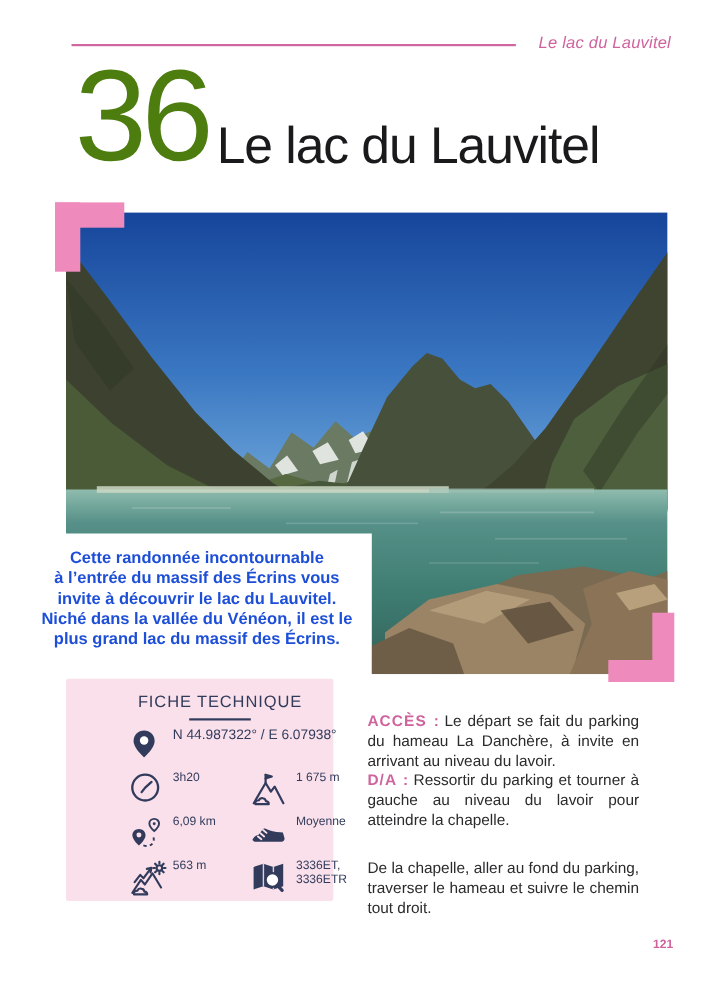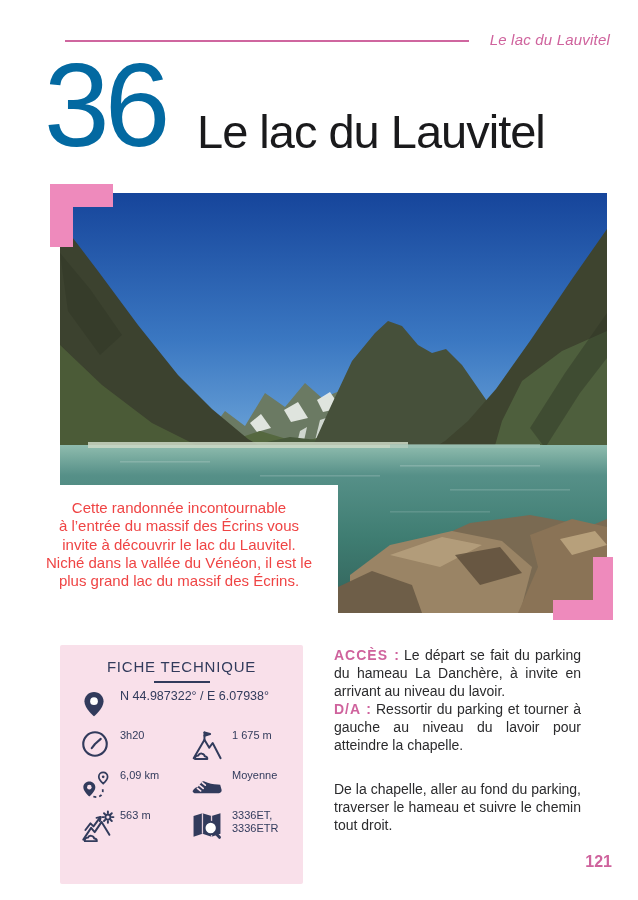--- a/index.html
+++ b/index.html
@@ -6,62 +6,62 @@
   html,body { width:638px; height:900px; background:#ffffff; overflow:hidden;
               font-family:"Liberation Sans", sans-serif; }
   .page { position:relative; width:638px; height:900px; background:#fff; }
 
   
   .header-rule { position:absolute; left:65px; top:40px; width:404px; height:2px; background:#cf669f; }
   .running-title { position:absolute; right:28px; top:31px; font-size:15px; font-style:italic;
                    font-weight:500; color:#cf639d; letter-spacing:.2px; }
 
   
-  .hike-number { position:absolute; left:44px; top:46px; font-size:118px; line-height:1;
-                 font-weight:500; color:#0369a1; letter-spacing:-5px; }
+  .hike-number { position:absolute; left:68px; top:46px; font-size:118px; line-height:1;
+                 font-weight:500; color:#4d7c0f; letter-spacing:-5px; }
   .hike-title  { position:absolute; left:197px; top:106px; font-size:47px; line-height:1.1;
                  font-weight:400; color:#1a1a1c; letter-spacing:-1px; }
 
   
   .photo { position:absolute; left:60px; top:193px; width:547px; height:420px; }
   .photo svg { display:block; width:547px; height:420px; }
 
   .corner { position:absolute; background:#ee8abc; }
   .c-tl-h { left:50px; top:184px; width:63px; height:23px; }
   .c-tl-v { left:50px; top:184px; width:23px; height:63px; }
   .c-br-h { left:553px; top:600px; width:59px; height:20px; }
   .c-br-v { left:593px; top:557px; width:20px; height:63px; }
 
   
   .intro { position:absolute; left:28px; top:499px; width:302px; text-align:center;
-           font-size:15px; line-height:1.22; font-weight:normal; color:#ef4444; white-space:pre-line; }
-
-  
-  .fiche { position:absolute; left:60px; top:645px; width:243px; height:239px;
-           background:#f9e0ea; border-radius:2px; padding-top:13px; }
+           font-size:15px; line-height:1.22; font-weight:bold; color:#1d4ed8; white-space:pre-line; }
+
+  
+  .fiche { position:absolute; left:60px; top:617px; width:243px; height:202px;
+           background:#f9e0ea; border-radius:2px; padding-top:13px;padding-left:37px; }
   .fiche-title { text-align:center; font-size:15px; letter-spacing:.8px; color:#323b5c; font-weight:400; }
   .fiche-underline { width:56px; height:2px; background:#323b5c; margin:6px auto 0 auto; }
   .fiche-grid { display:grid; grid-template-columns:40px 70px 42px auto; align-items:center;
                 padding:6px 6px 0 20px; }
   .fiche-grid .cell { display:flex; height:40px; }
   .fiche-grid .icell { justify-content:flex-start; }
   .fiche-grid .span3 { grid-column:2 / 5; }
   .flabel { font-size:11px; color:#323b5c; line-height:1.15; white-space:pre-line; }
   .fcoord { font-size:12.5px; }
   .icn { display:block; }
 
   
   .right-col { position:absolute; left:334px; top:646px; width:247px; color:#2b2b2d;
                font-size:14px; line-height:18px; }
   .right-col p { text-align:justify; }
   .p-da   { }
   .p-more { margin-top:26px; }
   .sec-label { color:#cf639d; font-weight:bold; letter-spacing:1px; margin-right:4px; }
 
-  .page-number { position:absolute; right:26px; top:853px; font-size:16px; font-weight:bold; color:#cf639d; }
+  .page-number { position:absolute; right:26px; top:853px; font-size:11px; font-weight:bold; color:#cf639d; }
 </style>
 </head>
 <body>
 
 <div class="page">
 
   <div class="header-rule"></div>
   <div class="running-title">Le lac du Lauvitel</div>
 
   <div class="hike-number">36</div>

